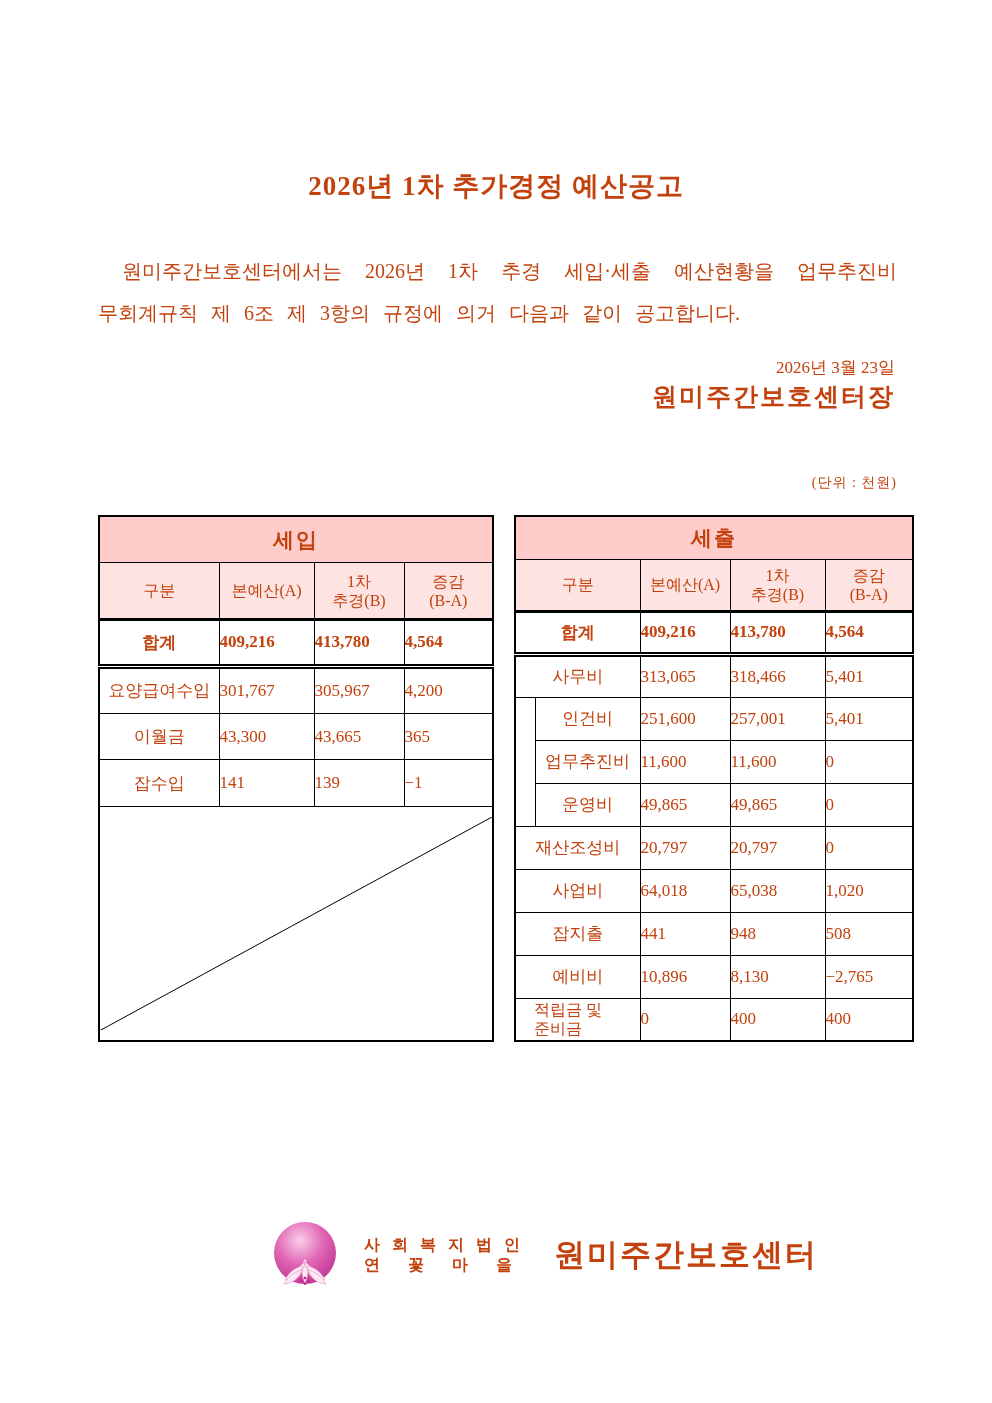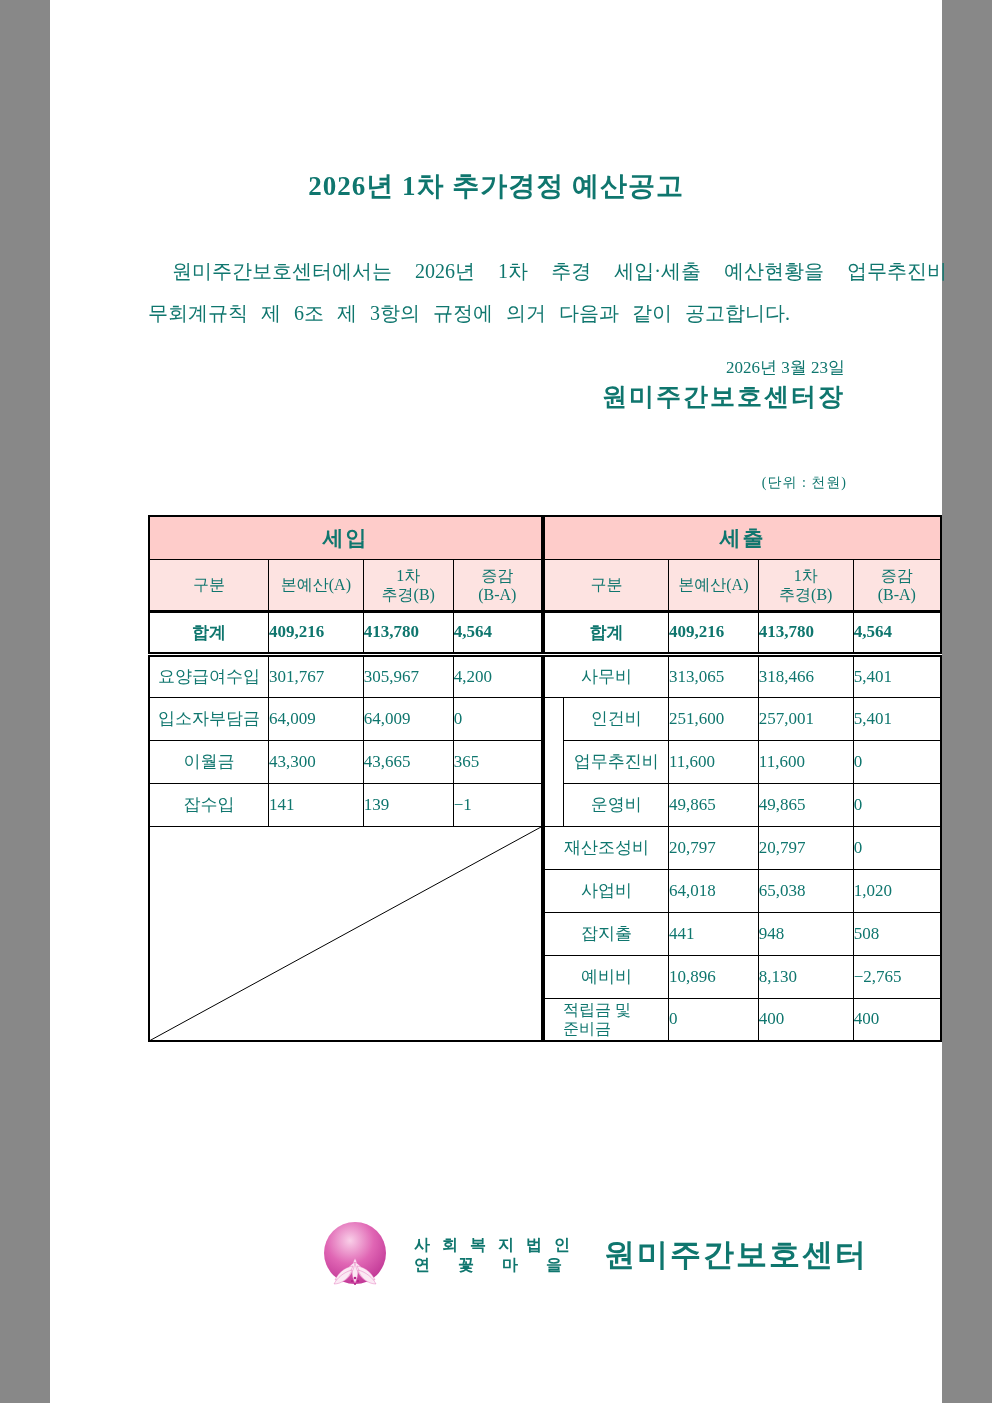--- a/index.html
+++ b/index.html
@@ -1,23 +1,23 @@
 <!DOCTYPE html>
 <html style="--header-pink: #FECCCA; --subheader-pink: #FDE3E1; --logo-pink-light: #F9CFE8; --logo-pink-mid: #E066B4; --logo-pink-dark: #B5258A; --logo-petal: #FBE9F4;"><head>
 <meta charset="utf-8">
 <style>
   * { margin: 0; padding: 0; box-sizing: border-box; }
   html, body { background: #888; }
   .page {
     position: relative;
-    width: 892px; height: 1403px;
+    width: 992px; height: 1403px;
     margin: 0 auto;
     background: #fff;
     font-family: "Liberation Serif", "DejaVu Serif", serif;
-    color: #0f766e;
+    color: #c2410c;
   }
 
   
   .doc-title {
     position: absolute; left: 0; top: 168px; width: 100%;
     text-align: center; font-size: 27px; font-weight: bold; letter-spacing: 1px;
   }
   .notice {
     position: absolute; left: 98px; top: 250px; width: 799px;
     font-size: 20px; line-height: 42px; word-spacing: 8px;
@@ -28,21 +28,21 @@
     position: absolute; right: 97px; top: 356px; text-align: right;
   }
   .announce-date { font-size: 17px; line-height: 24px; }
   .signer { font-size: 25px; font-weight: bold; line-height: 34px; letter-spacing: 2px; }
   .unit-label {
     position: absolute; right: 95px; top: 474px;
     font-size: 14px; letter-spacing: 1px;
   }
 
   
-  .tables { position: absolute; left: 98px; top: 515px; display: flex; gap: 0; }
+  .tables { position: absolute; left: 98px; top: 515px; display: flex; gap: 20px; }
   table { border-collapse: collapse; table-layout: fixed; }
   table.budget { border: 2px solid #000; }
   table.budget td, table.budget th { border: 1px solid #000; overflow: hidden; }
 
   .t-title {
     height: 43px; background: var(--header-pink);
     text-align: center; font-size: 21px; font-weight: bold; letter-spacing: 2px;
   }
   .t-head th {
     height: 52px; background: var(--subheader-pink);
@@ -120,26 +120,20 @@
         <td class="label">합계</td>
         <td class="num">409,216</td>
         <td class="num">413,780</td>
         <td class="num">4,564</td>
       </tr>
       <tr class="data-row">
         <td class="label">요양급여수입</td>
         <td class="num">301,767</td>
         <td class="num">305,967</td>
         <td class="num">4,200</td>
-      </tr>
-      <tr class="data-row">
-        <td class="label">입소자부담금</td>
-        <td class="num">64,009</td>
-        <td class="num">64,009</td>
-        <td class="num">0</td>
       </tr>
       <tr class="data-row">
         <td class="label">이월금</td>
         <td class="num">43,300</td>
         <td class="num">43,665</td>
         <td class="num">365</td>
       </tr>
       <tr class="data-row">
         <td class="label">잡수입</td>
         <td class="num">141</td>

